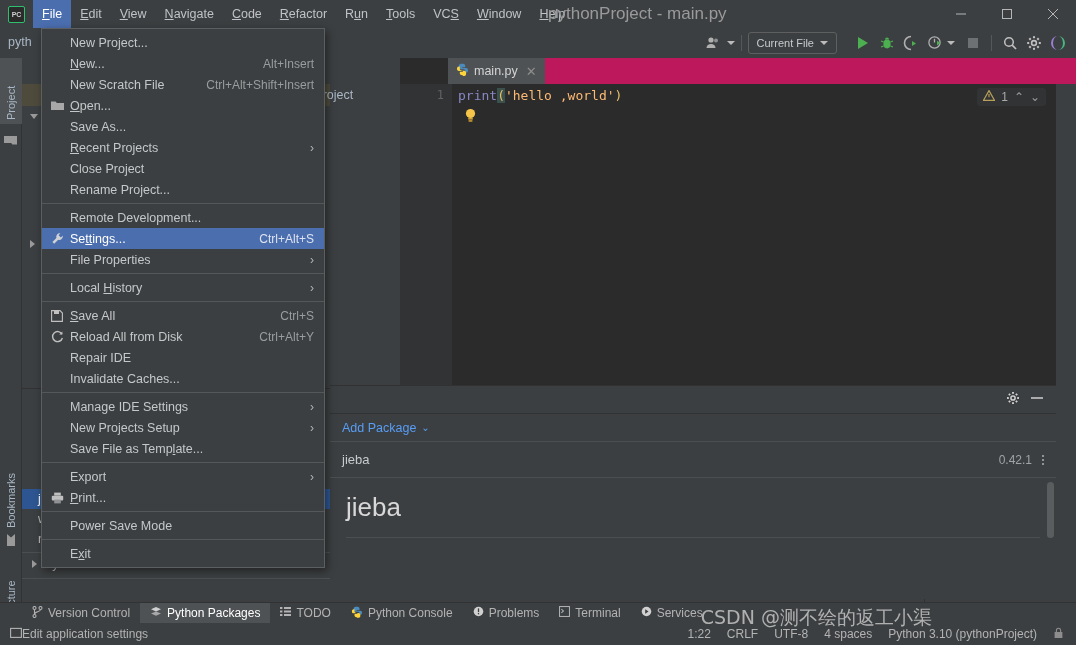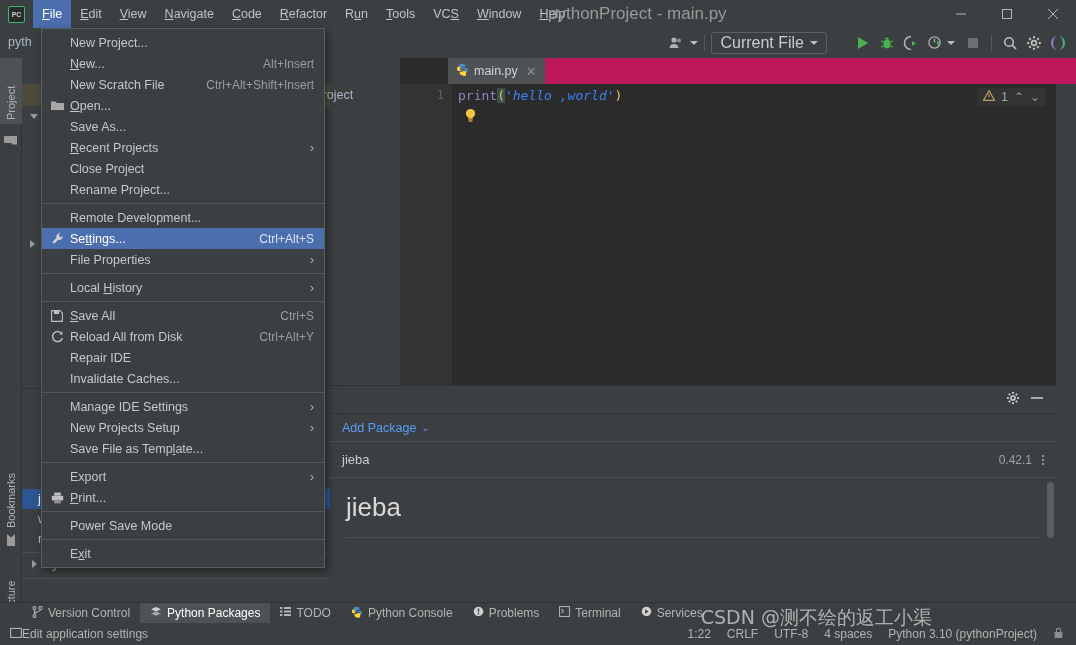--- a/index.html
+++ b/index.html
@@ -52,23 +52,23 @@
     background: #3c3f41; display: flex; align-items: center; justify-content: flex-end;
   }
   .tb-group { display: flex; align-items: center; }
   .tb-icon {
     width: 24px; height: 24px; display: flex; align-items: center; justify-content: center;
     color: #b0b0b0;
   }
   .tb-sep { width: 1px; height: 16px; background: #555859; margin: 0 6px; }
   .runcfg {
     display: flex; align-items: center; gap: 6px;
-    height: 22px; padding: 0 8px; margin-right: 24px;
+    height: 22px; padding: 0 8px; margin-right: 14px;
     border: 1px solid #5e6060; border-radius: 3px;
-    color: #c8cbcd; font-size: 16px; white-space: nowrap;
+    color: #c8cbcd; font-size: 11px; white-space: nowrap;
   }
   .caret-dn { width: 0; height: 0; border-left: 4px solid transparent; border-right: 4px solid transparent; border-top: 4px solid #bbbbbb; }
   .play-tri { width: 0; height: 0; border-top: 6px solid transparent; border-bottom: 6px solid transparent; border-left: 10px solid #4caf50; }
   .stop-sq { width: 10px; height: 10px; background: #6e7173; }
 
   
   .leftstrip {
     position: absolute; left: 0; top: 58px; width: 22px; height: 560px;
     background: #3c3f41; border-right: 1px solid #323232;
   }
@@ -132,21 +132,21 @@
   .gutter {
     position: absolute; left: 0; top: 0; width: 52px; height: 304px;
     background: #313335; color: #606366; font-size: 12px;
     text-align: right; padding-right: 8px; padding-top: 4px;
     font-family: "DejaVu Sans Mono", monospace;
   }
   .code-line { position: absolute; left: 58px; top: 4px; white-space: pre; }
   .kw-fn { color: #8888c6; }
   .paren { color: #e8bf6a; }
   .paren-hl { background: #3b514d; color: #e8bf6a; }
-  .str { color: #3b82f6; font-style: italic; }
+  .str { color: #fdba74; }
   .bulb { position: absolute; left: 64px; top: 24px; font-size: 13px; }
   .warn-box {
     position: absolute; right: 10px; top: 4px;
     display: flex; align-items: center; gap: 6px;
     background: #313335; border-radius: 3px; padding: 2px 6px;
     font-family: "Liberation Sans", sans-serif; font-size: 12px; color: #a9a9a9;
   }
   .chev { color: #9a9a9a; font-size: 12px; }
 
   

